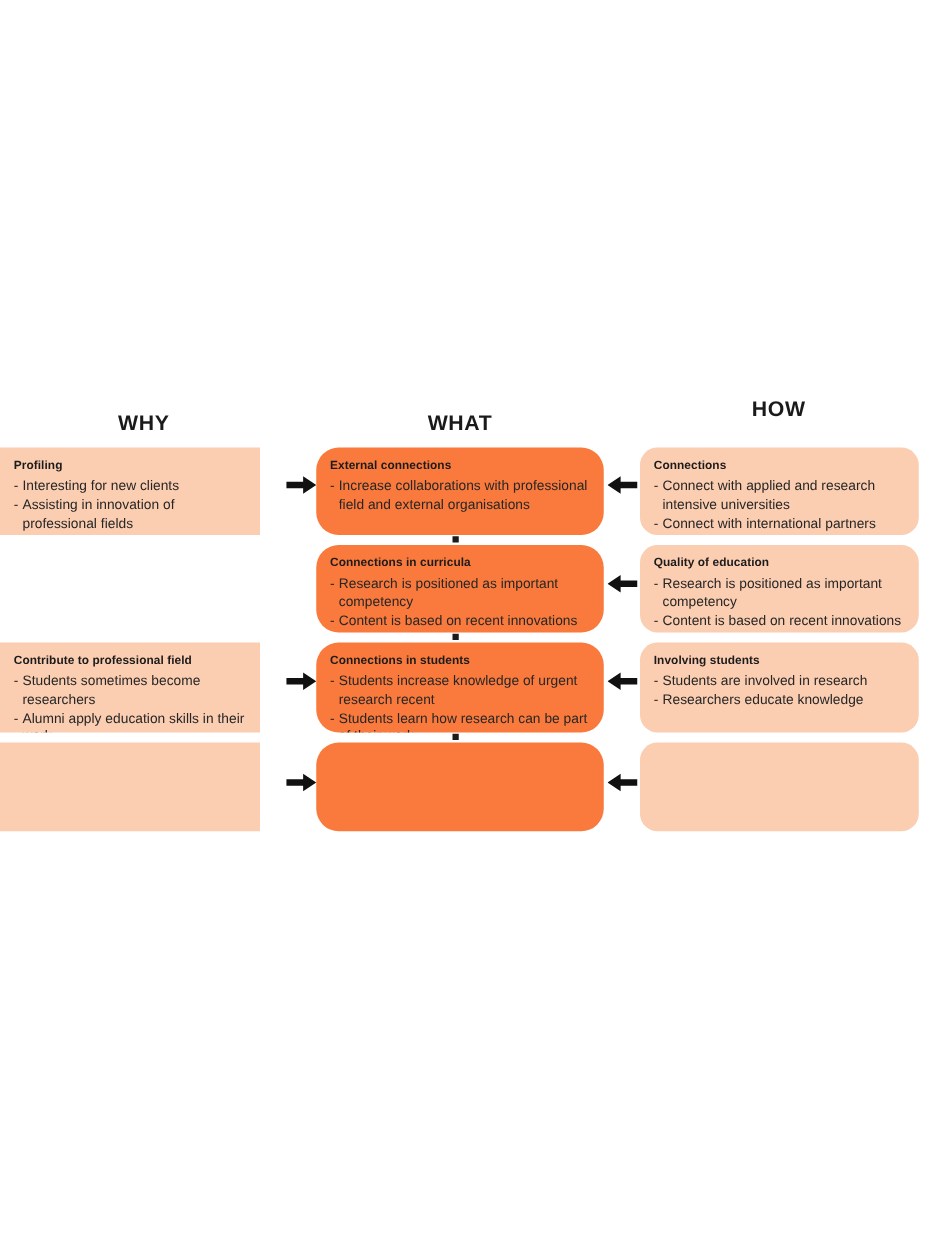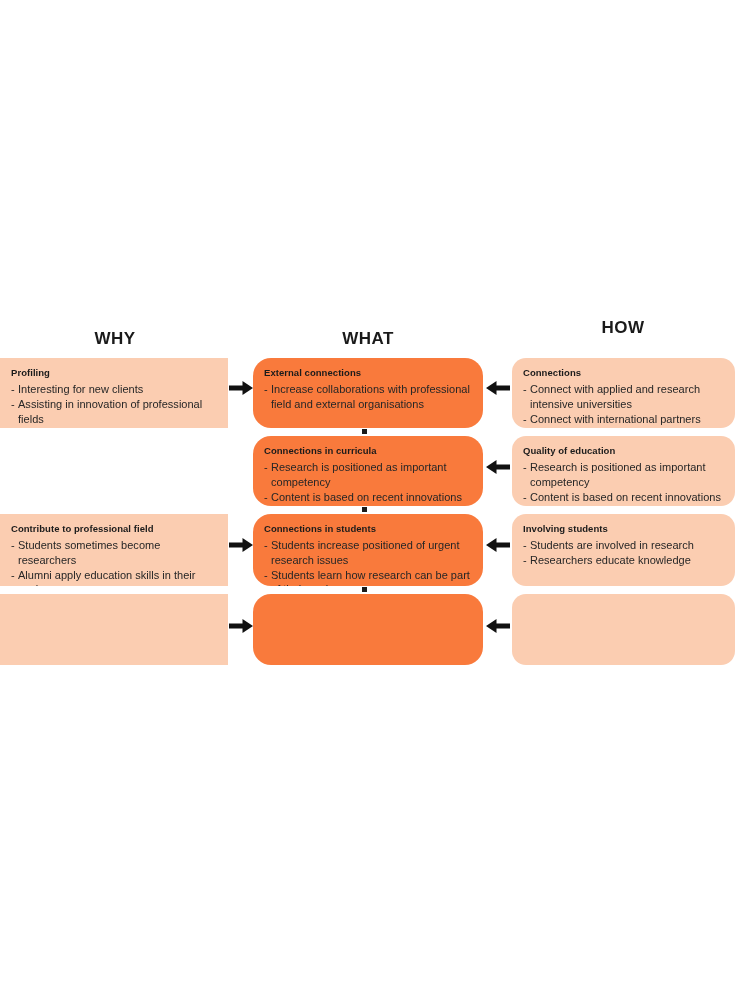--- a/index.html
+++ b/index.html
@@ -70,21 +70,21 @@
     letter-spacing: 0.02px;
   }
   .bullets li::before {
     content: "-";
     position: absolute;
     left: 0;
     top: 0;
   }
 
   
-  .col-why  { left: 0px;   width: 228px; }
+  .col-why  { left: 0px;   width: 208px; }
   .col-what { left: 253px; width: 230px; border-radius: 18px; }
   .col-how  { left: 512px; width: 223px; border-radius: 14px; }
 
   .row1 { top: 358px; height: 70px; }
   .row2 { top: 436px; height: 70px; }
   .row3 { top: 514px; height: 72px; }
   .row4 { top: 594px; height: 71px; }
 
   
   .arrow {
@@ -150,21 +150,21 @@
     <div class="box-title">Connections in curricula</div>
     <ul class="bullets">
       <li>Research is positioned as important competency</li>
       <li>Content is based on recent innovations</li>
     </ul>
   </div>
 
   <div class="box what col-what row3">
     <div class="box-title">Connections in students</div>
     <ul class="bullets">
-      <li>Students increase positioned of urgent research issues</li>
+      <li>Students increase knowledge of urgent research recent</li>
       <li>Students learn how research can be part of their work</li>
     </ul>
   </div>
 
   <div class="box what col-what row4"></div>
 
   <div class="box how col-how row1">
     <div class="box-title">Connections</div>
     <ul class="bullets">
       <li>Connect with applied and research intensive universities</li>

